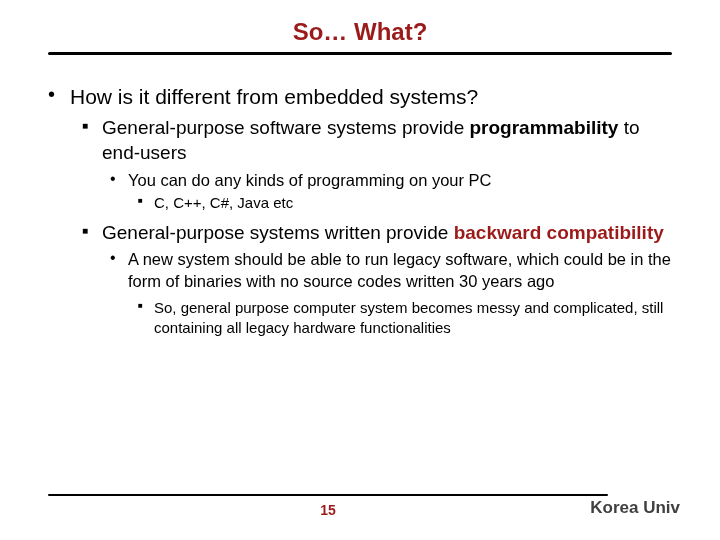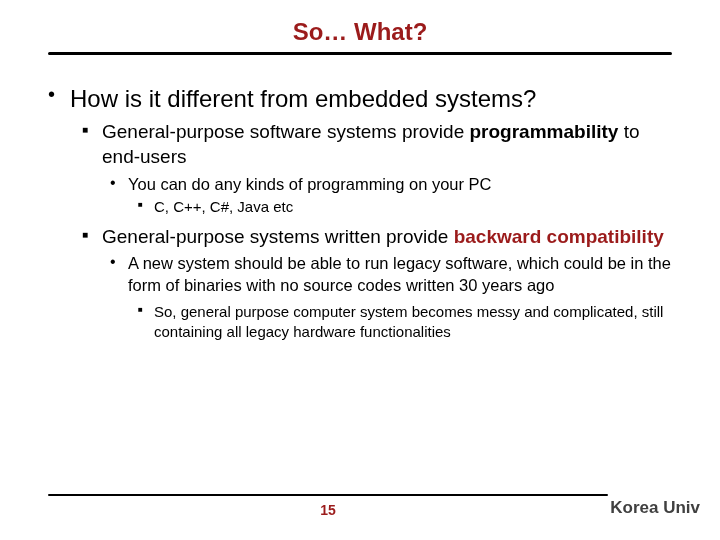--- a/index.html
+++ b/index.html
@@ -30,36 +30,36 @@
     margin: 0 0 28px 0;
   }
   .content {
     color: #000;
     font-size: 15px;
     line-height: 1.3;
   }
   .bullet-row { display: flex; }
   .b1 { margin-left: 0; margin-bottom: 6px; }
   .b1 .dot { width: 22px; font-size: 20px; line-height: 1.1; }
-  .b1 .txt { font-size: 24px; flex: 1; }
+  .b1 .txt { font-size: 21px; flex: 1; }
   .b2 { margin-left: 34px; margin-top: 6px; margin-bottom: 2px; }
   .b2 .sq { width: 20px; font-size: 10px; line-height: 1.9; }
   .b2 .txt { font-size: 19px; flex: 1; }
   .b3 { margin-left: 62px; margin-top: 4px; margin-bottom: 2px; }
   .b3 .dot { width: 18px; font-size: 16px; line-height: 1.1; }
   .b3 .txt { font-size: 16.5px; flex: 1; }
   .b4 { margin-left: 90px; margin-top: 2px; margin-bottom: 4px; }
   .b4 .sq { width: 16px; font-size: 8px; line-height: 2; }
   .b4 .txt { font-size: 15px; flex: 1; }
   .bold { font-weight: bold; }
   .redbold { font-weight: bold; color: #9b1b1b; margin-top: 48px; }
   .footer {
     position: absolute;
     left: 48px;
-    right: 20px;
+    right: 40px;
     bottom: 22px;
   }
   .hr-bot {
     border: none;
     border-top: 2.5px solid #000;
     margin-bottom: 6px;
     width: 560px;
   }
   .footer-row {
     display: flex;

